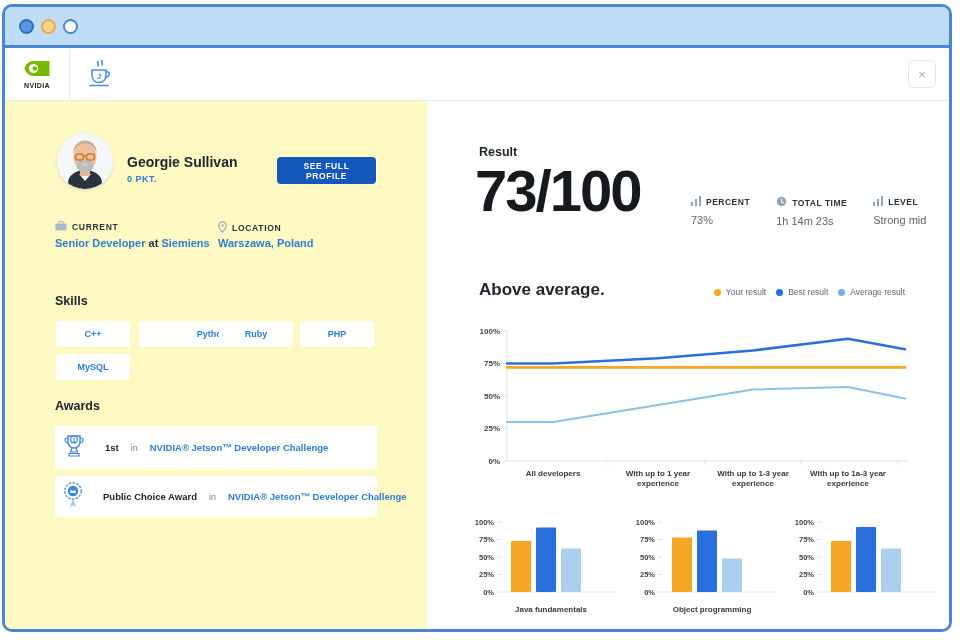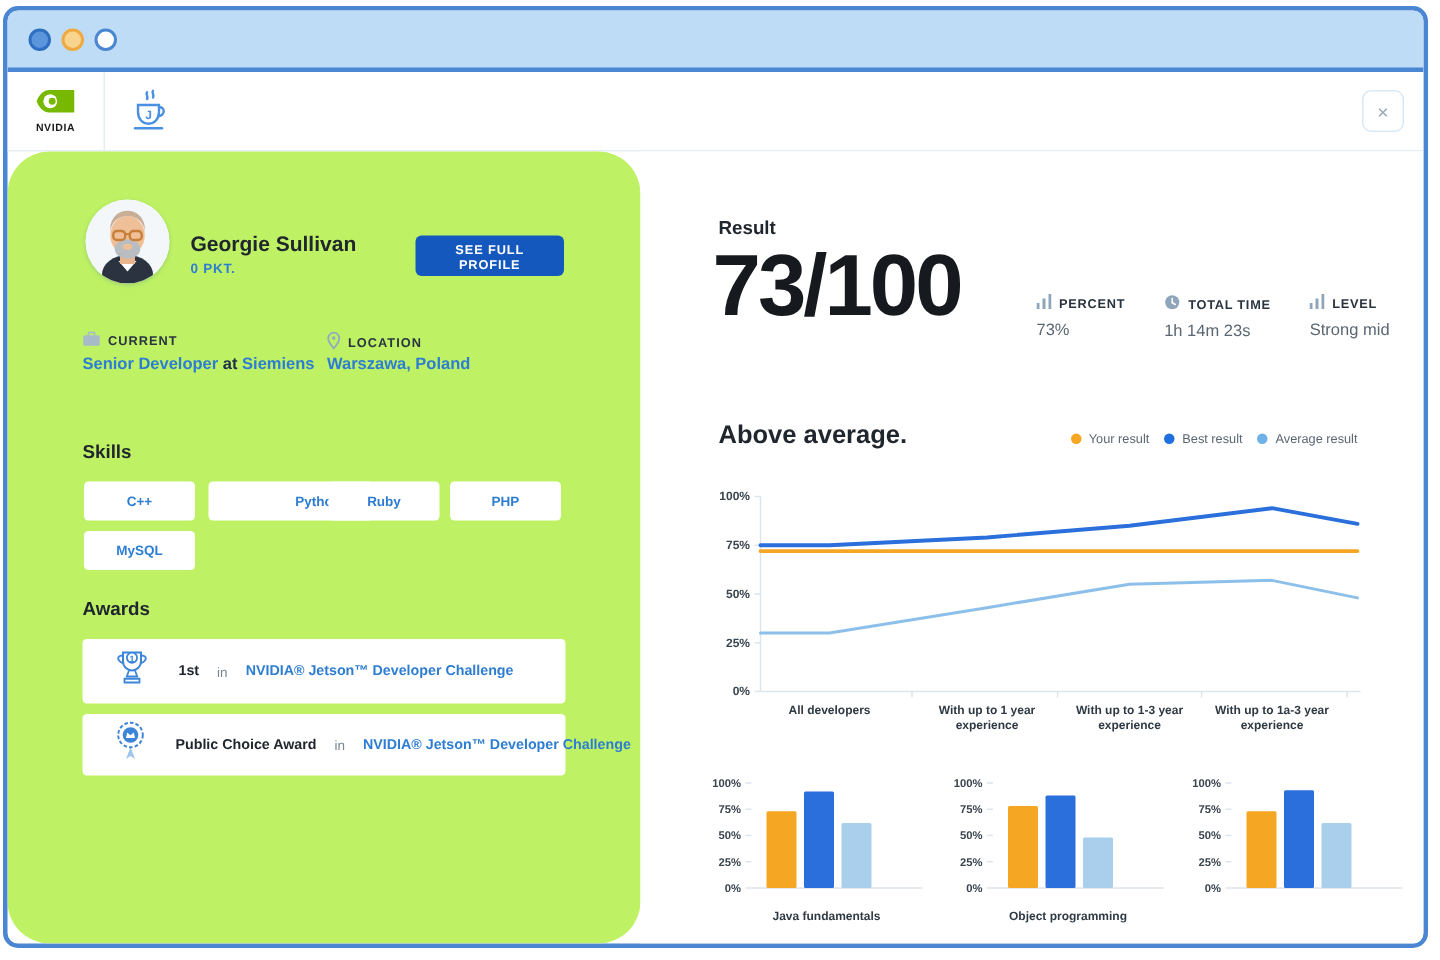--- a/index.html
+++ b/index.html
@@ -15,35 +15,35 @@
   
   .header{height:52px;background:#fff;border-bottom:1px solid #E5EDF4;display:flex;align-items:stretch;position:relative;}
   .logo-cell{width:64px;border-right:1px solid #E5EDF4;display:flex;flex-direction:column;align-items:center;justify-content:center;}
   .logo-word{font-size:7px;font-weight:900;letter-spacing:.4px;color:#1A1A1A;margin-top:1px;}
   .cup-cell{display:flex;align-items:center;padding-left:14px;}
   .page-title{display:flex;align-items:center;margin-left:12px;font-size:13px;font-weight:bold;color:#20262E;}
   .close-btn{position:absolute;right:13px;top:12px;width:28px;height:28px;border:1px solid #D9E8F6;border-radius:6px;
     background:#fff;color:#98A6B5;font-size:13px;line-height:26px;text-align:center;cursor:pointer;}
   
   .content{position:absolute;top:94px;left:0;right:0;bottom:0;display:flex;}
-  .left-panel{width:422px;background:#bef264;position:relative;flex:none;border-radius:28px;}
+  .left-panel{width:422px;background:#fef9c3;position:relative;flex:none;}
   .right-panel{flex:1;background:#fff;position:relative;}
   
   .avatar{position:absolute;left:52px;top:32px;width:56px;height:56px;border-radius:50%;background:#fff;overflow:hidden;box-shadow:0 1px 3px rgba(60,100,150,.25);}
   .p-name{position:absolute;left:122px;top:53px;font-size:14px;font-weight:bold;color:#20262E;}
   .p-points{position:absolute;left:122px;top:73px;font-size:9px;font-weight:bold;color:#2D7DD2;letter-spacing:.5px;}
   .profile-btn{position:absolute;left:272px;top:56px;width:99px;height:27px;background:#1458BD;border:none;border-radius:4px;
     color:#fff;font-size:8.5px;font-weight:bold;letter-spacing:.6px;cursor:pointer;font-family:inherit;}
   .meta-label{position:absolute;font-size:8.5px;font-weight:bold;color:#2A3440;letter-spacing:.7px;display:flex;align-items:center;gap:5px;}
   .meta-value{position:absolute;font-size:11px;font-weight:600;color:#2D7DD2;}
   .meta-value .conn{color:#20304A;}
   .section-h{position:absolute;font-size:12.5px;font-weight:bold;color:#20262E;}
   .pill{position:absolute;height:26px;background:#fff;border-radius:3px;display:flex;align-items:center;justify-content:center;
     font-size:9px;font-weight:bold;color:#2D7DD2;width:74px;cursor:pointer;}
-  .award-card{position:absolute;left:50px;width:322px;background:#fff;border-radius:3px;display:flex;align-items:center;padding-left:18px;box-sizing:border-box;}
+  .award-card{position:absolute;left:50px;width:322px;background:#fff;border-radius:3px;display:flex;align-items:center;padding-left:4px;box-sizing:border-box;}
   .award-title{font-size:9.5px;font-weight:bold;color:#20262E;margin-left:16px;white-space:nowrap;}
   .award-conn{font-size:9px;color:#7A8791;margin:0 12px;}
   .award-event{font-size:9.5px;font-weight:600;color:#2D7DD2;white-space:nowrap;}
   
   .r-heading{position:absolute;left:52px;top:44px;font-size:12.5px;font-weight:bold;color:#20262E;}
   .score{position:absolute;left:48px;top:56px;font-size:58px;font-weight:bold;color:#16191D;letter-spacing:-2px;text-align:center;}
   .stats{position:absolute;left:264px;top:95px;display:flex;gap:26px;}
   .stat .lab{display:flex;align-items:center;gap:5px;font-size:8.5px;font-weight:bold;color:#2A3440;letter-spacing:.5px;}
   .stat .val{margin-top:6px;font-size:11px;color:#5A6672;}
   .verdict{position:absolute;left:52px;top:179px;font-size:17px;font-weight:bold;color:#20262E;}

